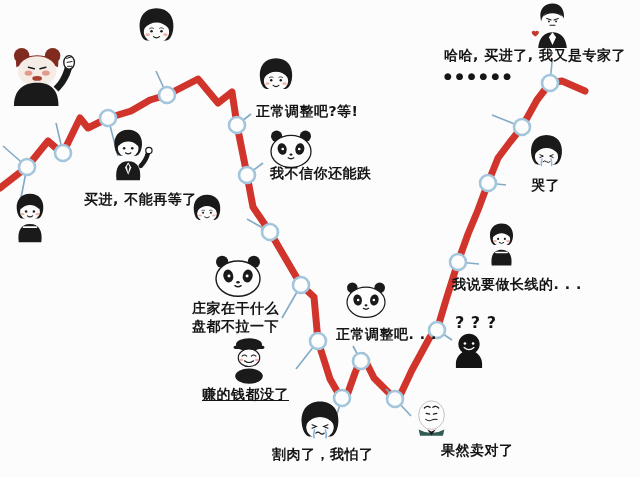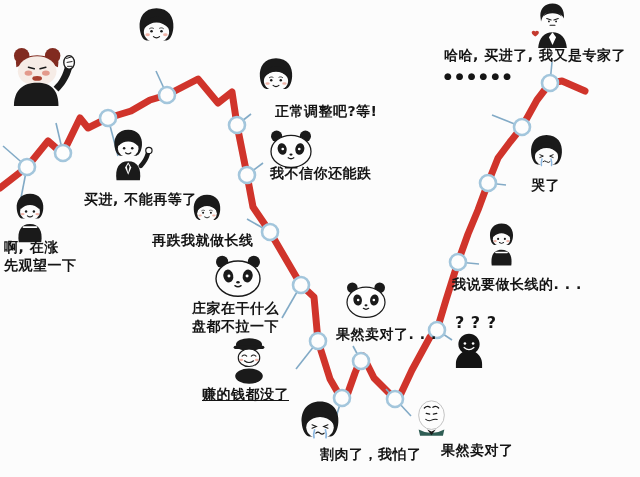--- a/index.html
+++ b/index.html
@@ -179,71 +179,64 @@
   </svg>
 <svg class="face" width="68" height="60" style="left: 8px; top: 46px;">
       <use href="#sym-panda-wave"></use>
     </svg>
     <svg class="face" width="47" height="46" style="left: 133px; top: 6px;">
       <use href="#sym-girl"></use>
     </svg>
     <svg class="face" width="52" height="52" style="left: 4px; top: 192px;">
       <use href="#sym-girl-body"></use>
     </svg>
-    <div class="label" style="left: 4px; top: 238px; font-size: 14px;">
-      <div>啊, 在涨</div>
-      <div>先观望一下</div>
-    </div>
     <svg class="face" width="54" height="54" style="left: 103px; top: 128px;">
       <use href="#sym-woman-suit"></use>
     </svg>
     <div class="label" style="left: 84px; top: 190px; font-size: 14px;">
       <div>买进, 不能再等了</div>
     </div>
     <svg class="face" width="46" height="36" style="left: 184px; top: 193px;">
       <use href="#sym-girl"></use>
     </svg>
-    <div class="label" style="left: 152px; top: 231px; font-size: 14px;">
-      <div>再跌我就做长线</div>
-    </div>
     <svg class="face" width="50" height="44" style="left: 251px; top: 56px;">
       <use href="#sym-girl"></use>
     </svg>
-    <div class="label" style="left: 256px; top: 102px; font-size: 14px; margin-left: 19px;">
+    <div class="label" style="left: 256px; top: 102px; font-size: 14px;">
       <div>正常调整吧?等!</div>
     </div>
     <svg class="face" width="48" height="40" style="left: 267px; top: 129px;">
       <use href="#sym-panda"></use>
     </svg>
     <div class="label" style="left: 270px; top: 164px; font-size: 14px;">
       <div>我不信你还能跌</div>
     </div>
     <svg class="face" width="58" height="44" style="left: 209px; top: 254px;">
       <use href="#sym-panda"></use>
     </svg>
     <div class="label" style="left: 192px; top: 299px; font-size: 14px; text-align: right;">
       <div>庄家在干什么</div>
       <div>盘都不拉一下</div>
     </div>
     <svg class="face" width="46" height="38" style="left: 343px; top: 281px;">
       <use href="#sym-panda"></use>
     </svg>
     <div class="label" style="left: 336px; top: 325px; font-size: 14px;">
-      <div>果然卖对了. . .</div>
+      <div>正常调整吧. . .</div>
     </div>
     <svg class="face" width="46" height="48" style="left: 226px; top: 336px;">
       <use href="#sym-cap-guy"></use>
     </svg>
     <div class="label" style="left: 202px; top: 385px; font-size: 14px; text-decoration: underline;">
       <div>赚的钱都没了</div>
     </div>
     <svg class="face" width="50" height="50" style="left: 295px; top: 399px;">
       <use href="#sym-girl-cry"></use>
     </svg>
-    <div class="label" style="left: 272px; top: 445px; font-size: 14px; margin-left: 48px;">
+    <div class="label" style="left: 272px; top: 445px; font-size: 14px;">
       <div>割肉了，我怕了</div>
     </div>
     <svg class="face" width="45" height="40" style="left: 409px; top: 398px;">
       <use href="#sym-egg"></use>
     </svg>
     <div class="label" style="left: 398px; top: 441px; font-size: 14px; margin-left: 43px;">
       <div>果然卖对了</div>
     </div>
     <svg class="face" width="34" height="36" style="left: 452px; top: 332px;">
       <use href="#sym-blob"></use>

